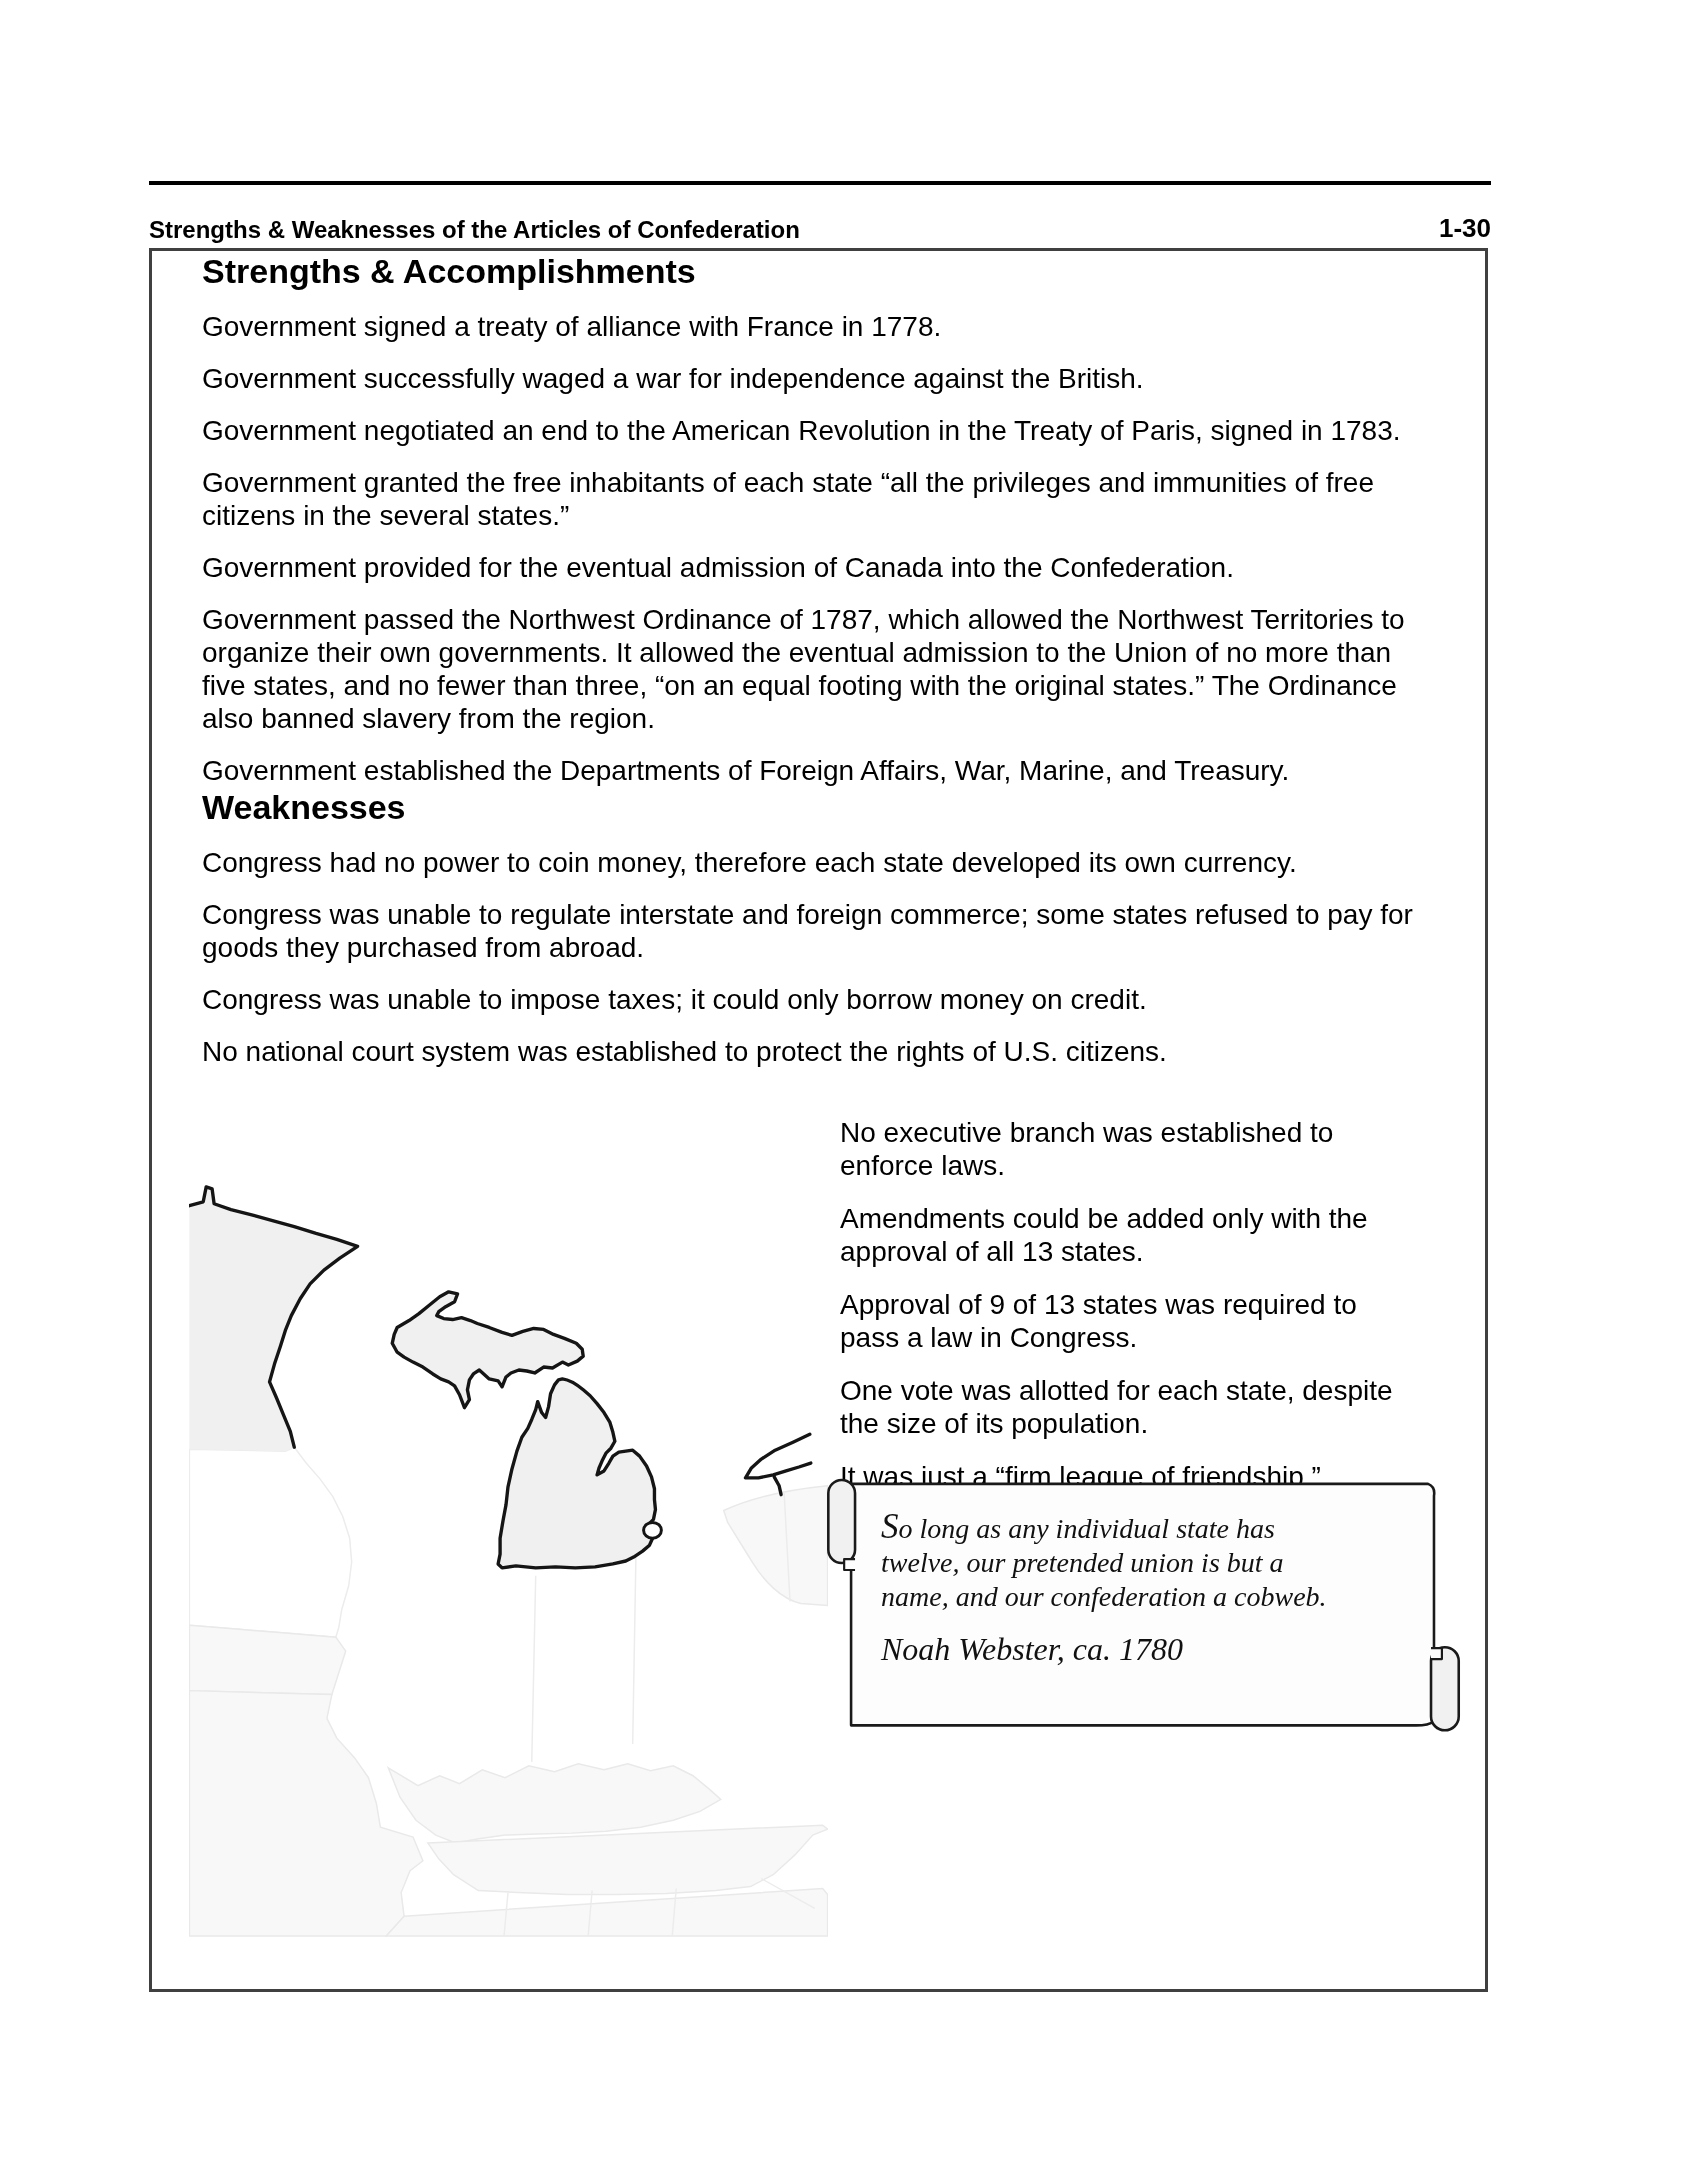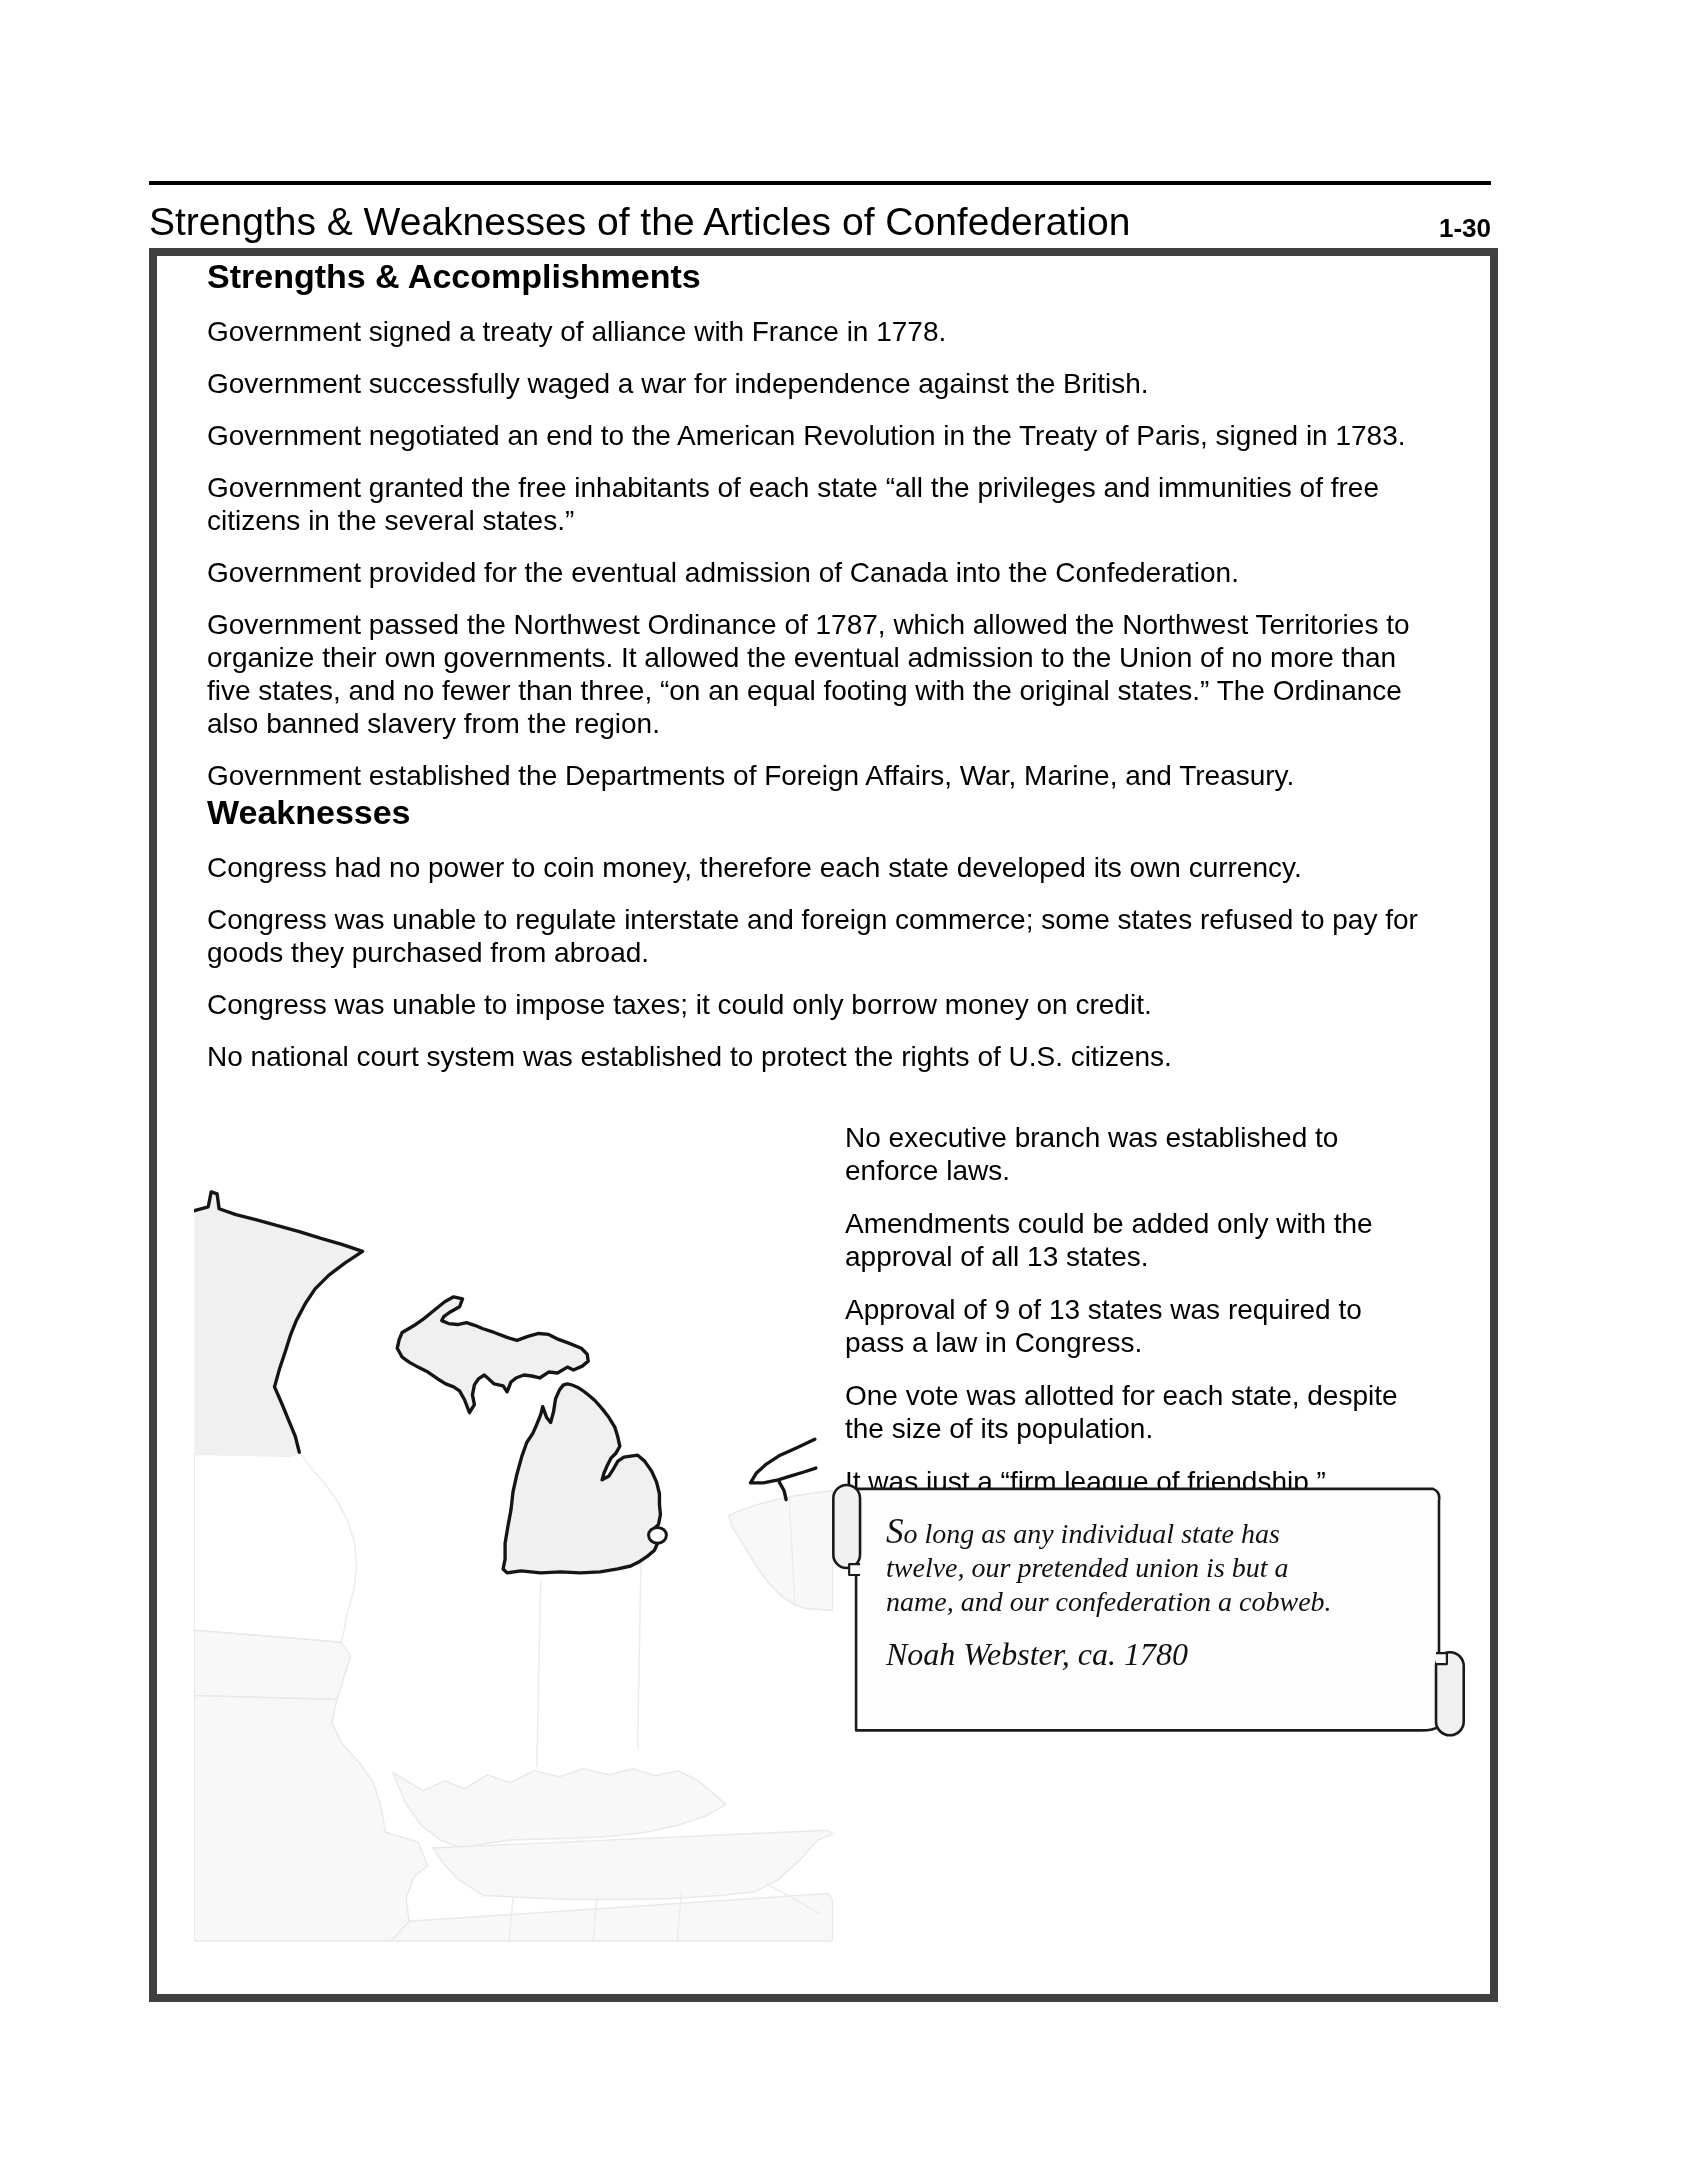--- a/index.html
+++ b/index.html
@@ -12,26 +12,26 @@
     overflow:hidden;
   }
   
   .top-rule{
     position:absolute;left:149px;top:181px;width:1342px;height:4px;background:#000;
   }
   .header-row{
     position:absolute;left:149px;top:194px;width:1342px;height:50px;
     display:flex;justify-content:space-between;align-items:flex-end;
   }
-  .header-title{font-size:39px;font-weight:normal;letter-spacing:0px;margin-top:47px;}
+  .header-title{font-size:24px;font-weight:bold;letter-spacing:0px;margin-top:47px;}
   .header-page-num{font-size:26px;font-weight:bold;}
   
   .box{
     position:absolute;left:149px;top:248px;width:1333px;height:1738px;
-    border:8px solid #404040;background:#fff;
+    border:3px solid #404040;background:#fff;
   }
   .box-inner{position:absolute;left:0;top:0;width:100%;height:100%;}
   .content{position:absolute;left:50px;top:0;width:1223px;}
   h2.section{
     font-size:34px;font-weight:bold;margin:0;line-height:40px;
   }
   .h-strengths{margin-top:42px;margin-bottom:16px;}
   .h-weaknesses{margin-top:30px;margin-bottom:12px;}
   p.body-p{
     font-size:28px;line-height:33px;margin:19px 0 0 0;

